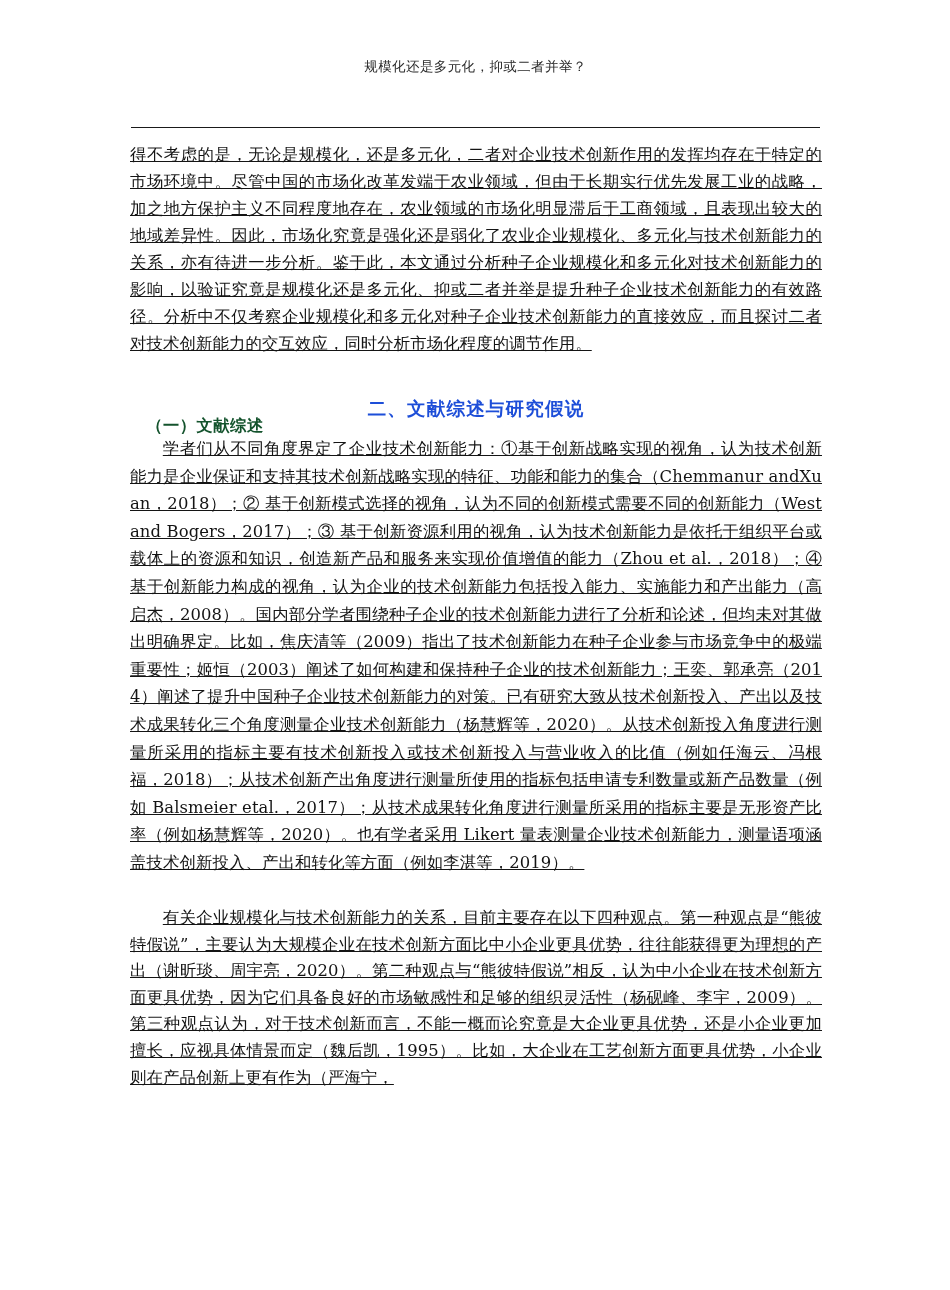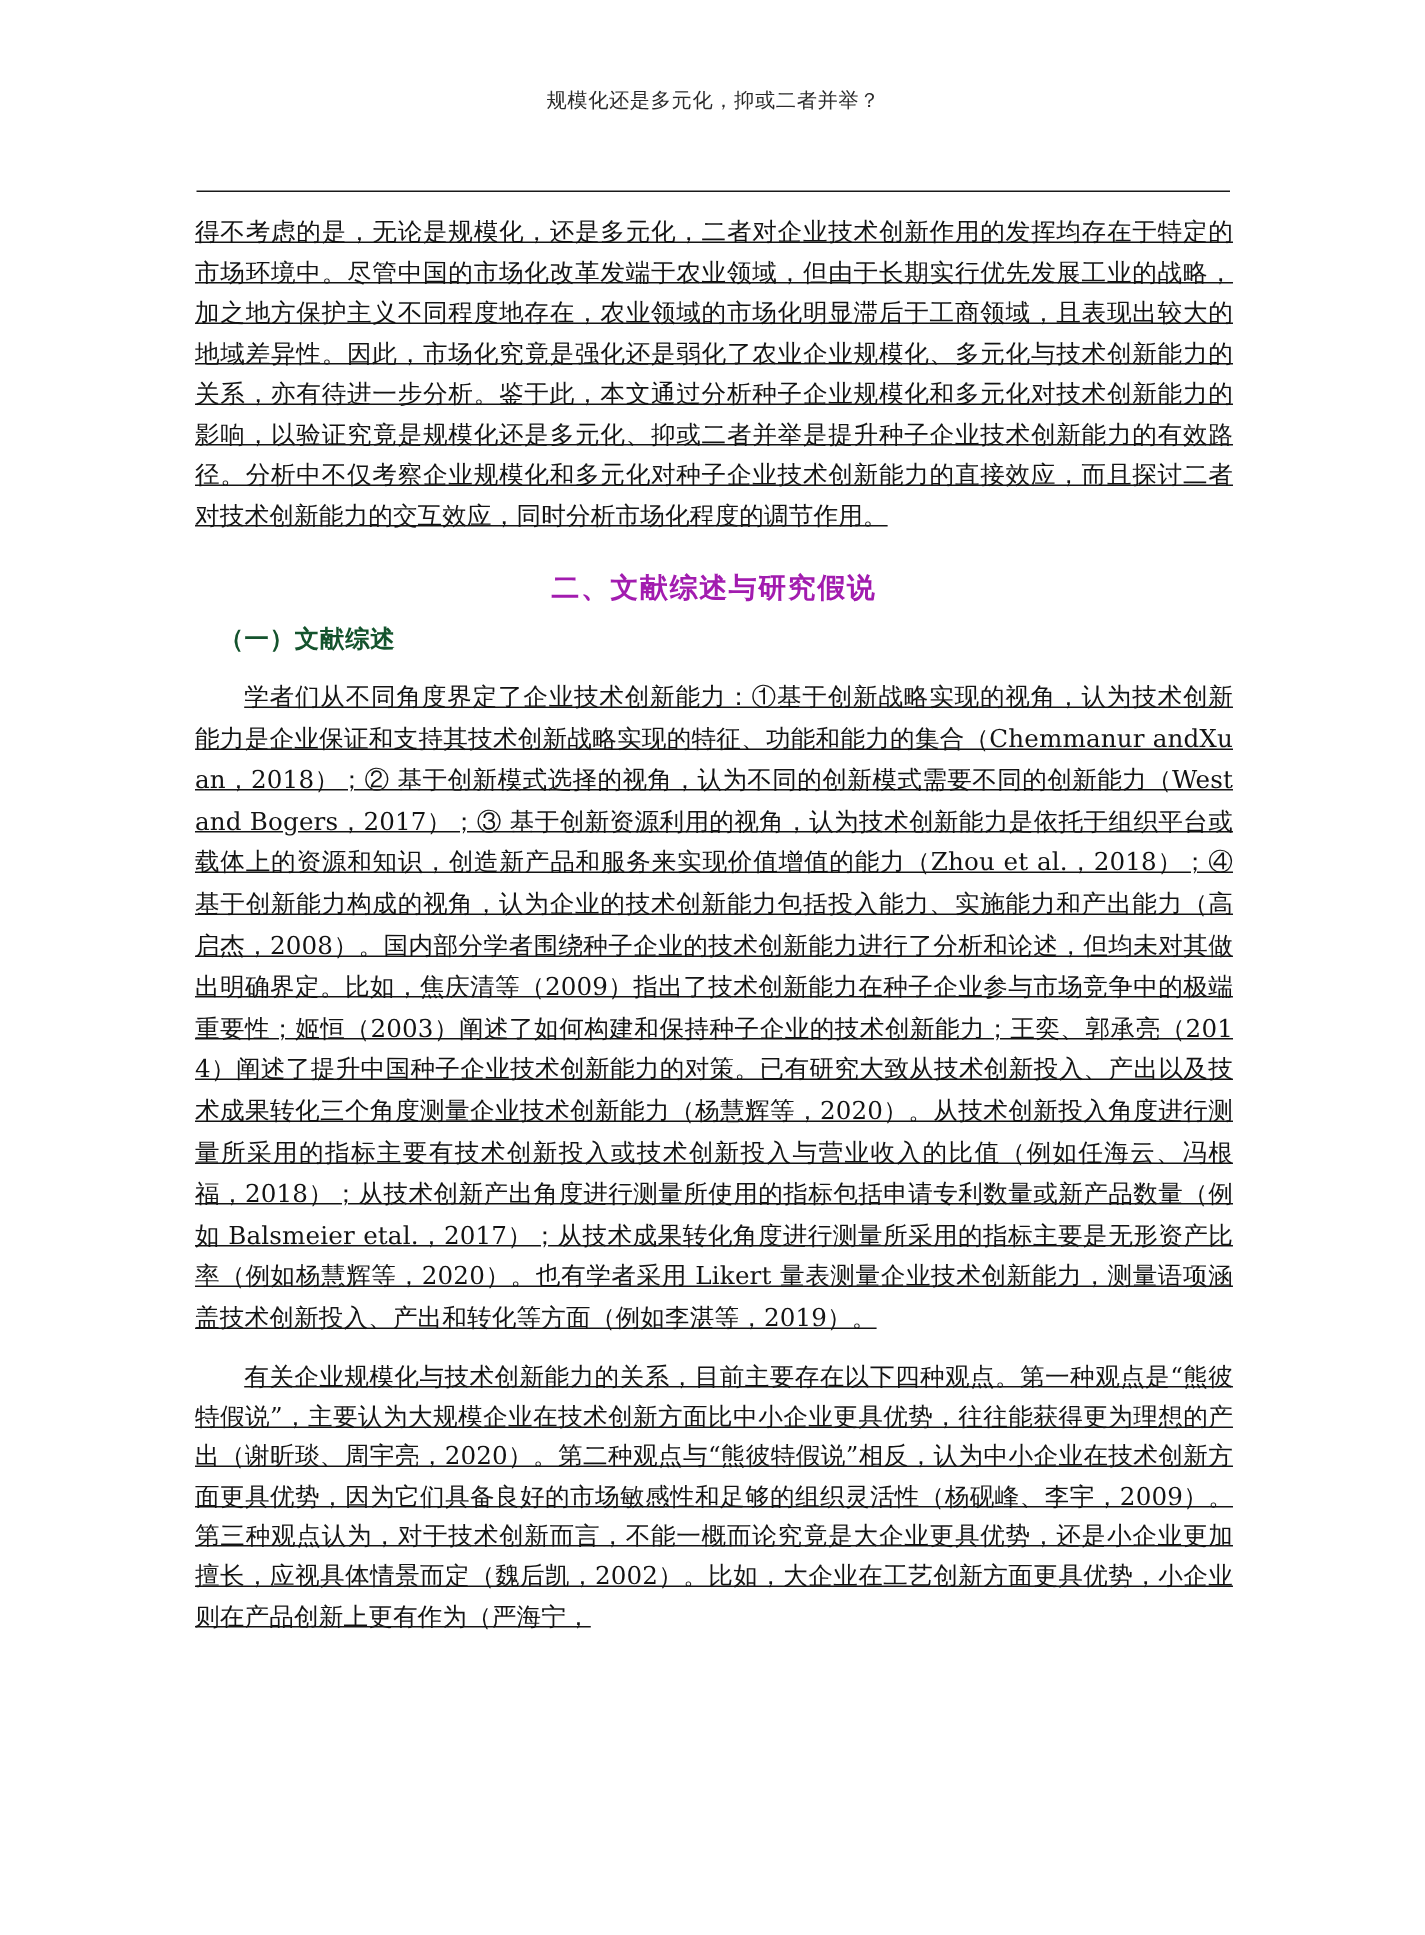--- a/index.html
+++ b/index.html
@@ -69,46 +69,46 @@
     word-break: break-all;
     text-decoration: underline;
   }
 
   p.indent-2 {
     text-indent: 2em;
   }
 
   
   h2.section-heading {
-    margin: 0;
+    margin: 16px;
     font-family: "DejaVu Sans", "Liberation Sans", sans-serif;
     font-weight: bold;
     font-size: 18.5px;
     line-height: 30px;
     text-align: center;
     letter-spacing: 1.2px;
-    color: #a21caf;
+    color: #1d4ed8;
   }
 
   h3.sub-heading {
     margin: 0;
     font-family: "DejaVu Sans", "Liberation Sans", sans-serif;
     font-weight: bold;
     font-size: 16.2px;
     line-height: 28px;
     text-indent: 1em;
     letter-spacing: 0.6px;
     color: #14532d;
   }
 
   
   .block-p1   { position: absolute; left: 0;  top: 0;    width: 692px; }
   .block-h2   { position: absolute; left: 0;  top: 237px; width: 692px; }
   .block-h3   { position: absolute; left: 0;  top: 271px; width: 692px; }
-  .block-p2   { position: absolute; left: 0;  top: 310px; width: 692px; line-height: 27.6px; }
+  .block-p2   { position: absolute; left: 0;  top: 294px; width: 692px; line-height: 27.6px; }
   .block-p3   { position: absolute; left: 0;  top: 764px; width: 692px; line-height: 26.6px; }
 
   .block-p2 p.body-para { line-height: 27.6px; }
   .block-p3 p.body-para { line-height: 26.6px; }
 </style>
 </head>
 <body>
 
 <div class="page">
 
@@ -128,17 +128,17 @@
 
     <div class="block-h3">
       <h3 class="sub-heading">（一）文献综述</h3>
     </div>
 
     <div class="block-p2">
       <p class="body-para indent-2">学者们从不同角度界定了企业技术创新能力：①基于创新战略实现的视角，认为技术创新能力是企业保证和支持其技术创新战略实现的特征、功能和能力的集合（Chemmanur andXuan，2018）；② 基于创新模式选择的视角，认为不同的创新模式需要不同的创新能力（West and Bogers，2017）；③ 基于创新资源利用的视角，认为技术创新能力是依托于组织平台或载体上的资源和知识，创造新产品和服务来实现价值增值的能力（Zhou et al.，2018）；④基于创新能力构成的视角，认为企业的技术创新能力包括投入能力、实施能力和产出能力（高启杰，2008）。国内部分学者围绕种子企业的技术创新能力进行了分析和论述，但均未对其做出明确界定。比如，焦庆清等（2009）指出了技术创新能力在种子企业参与市场竞争中的极端重要性；姬恒（2003）阐述了如何构建和保持种子企业的技术创新能力；王奕、郭承亮（2014）阐述了提升中国种子企业技术创新能力的对策。已有研究大致从技术创新投入、产出以及技术成果转化三个角度测量企业技术创新能力（杨慧辉等，2020）。从技术创新投入角度进行测量所采用的指标主要有技术创新投入或技术创新投入与营业收入的比值（例如任海云、冯根福，2018）；从技术创新产出角度进行测量所使用的指标包括申请专利数量或新产品数量（例如 Balsmeier etal.，2017）；从技术成果转化角度进行测量所采用的指标主要是无形资产比率（例如杨慧辉等，2020）。也有学者采用 Likert 量表测量企业技术创新能力，测量语项涵盖技术创新投入、产出和转化等方面（例如李湛等，2019）。</p>
     </div>
 
     <div class="block-p3">
-      <p class="body-para indent-2">有关企业规模化与技术创新能力的关系，目前主要存在以下四种观点。第一种观点是“熊彼特假说”，主要认为大规模企业在技术创新方面比中小企业更具优势，往往能获得更为理想的产出（谢昕琰、周宇亮，2020）。第二种观点与“熊彼特假说”相反，认为中小企业在技术创新方面更具优势，因为它们具备良好的市场敏感性和足够的组织灵活性（杨砚峰、李宇，2009）。第三种观点认为，对于技术创新而言，不能一概而论究竟是大企业更具优势，还是小企业更加擅长，应视具体情景而定（魏后凯，2002）。比如，大企业在工艺创新方面更具优势，小企业则在产品创新上更有作为（严海宁，</p>
+      <p class="body-para indent-2">有关企业规模化与技术创新能力的关系，目前主要存在以下四种观点。第一种观点是“熊彼特假说”，主要认为大规模企业在技术创新方面比中小企业更具优势，往往能获得更为理想的产出（谢昕琰、周宇亮，2020）。第二种观点与“熊彼特假说”相反，认为中小企业在技术创新方面更具优势，因为它们具备良好的市场敏感性和足够的组织灵活性（杨砚峰、李宇，2009）。第三种观点认为，对于技术创新而言，不能一概而论究竟是大企业更具优势，还是小企业更加擅长，应视具体情景而定（魏后凯，1995）。比如，大企业在工艺创新方面更具优势，小企业则在产品创新上更有作为（严海宁，</p>
     </div>
 
   </div>
 </div>
 
 </body></html>

